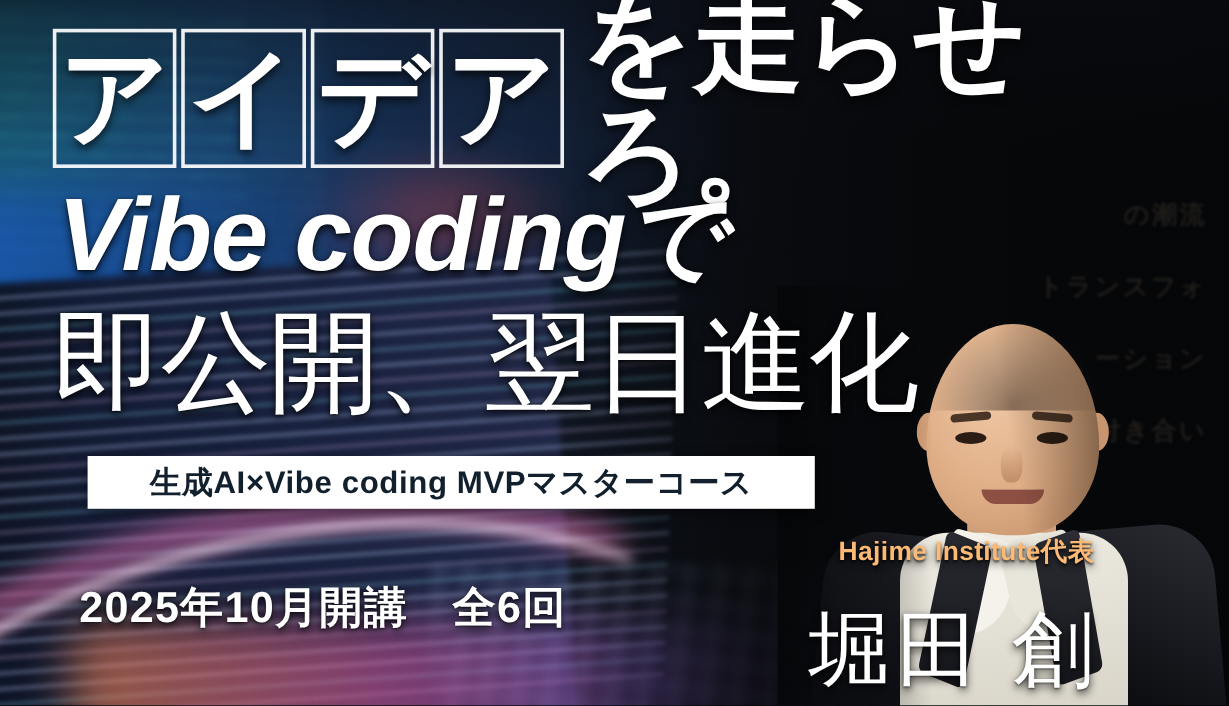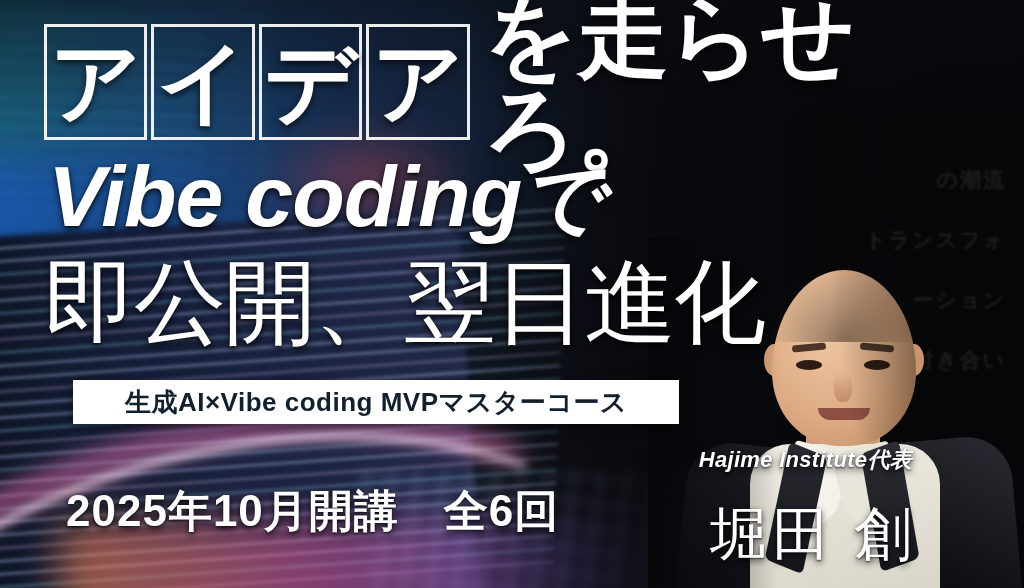--- a/index.html
+++ b/index.html
@@ -286,34 +286,34 @@
     display:flex;align-items:center;justify-content:center;
     box-shadow:0 3px 10px rgba(0,0,0,.55);
   }
   .badge span{
     color:#12202e;font-size:26px;font-weight:700;letter-spacing:.5px;
     white-space:nowrap;
   }
 
   .line-date{
     position:absolute;left:66px;top:482px;
-    color:#fff;font-size:44px;font-weight:700;letter-spacing:1px;
+    color:#fff;font-size:36px;font-weight:700;letter-spacing:1px;
     white-space:pre;
   }
 
   .speaker{
     position:absolute;right:112px;top:446px;
-    text-align:right;color:#ffffff;font-style:italic;
+    text-align:right;color:#fdba74;
   }
   .speaker .role1,.speaker .role2{
     font-size:22px;font-weight:700;line-height:1.28;letter-spacing:.3px;
   }
   .speaker-name{
     position:absolute;right:108px;top:496px;
-    color:#fff;font-size:58px;font-weight:400;letter-spacing:4px;
+    color:#fff;font-size:69px;font-weight:400;letter-spacing:4px;
     text-align:right;white-space:pre;
   }
 </style>
 </head>
 <body>
 
 <div class="banner">
 
   <div class="bg-layer bg-base"></div>
   <div class="bg-editor-top"></div>

